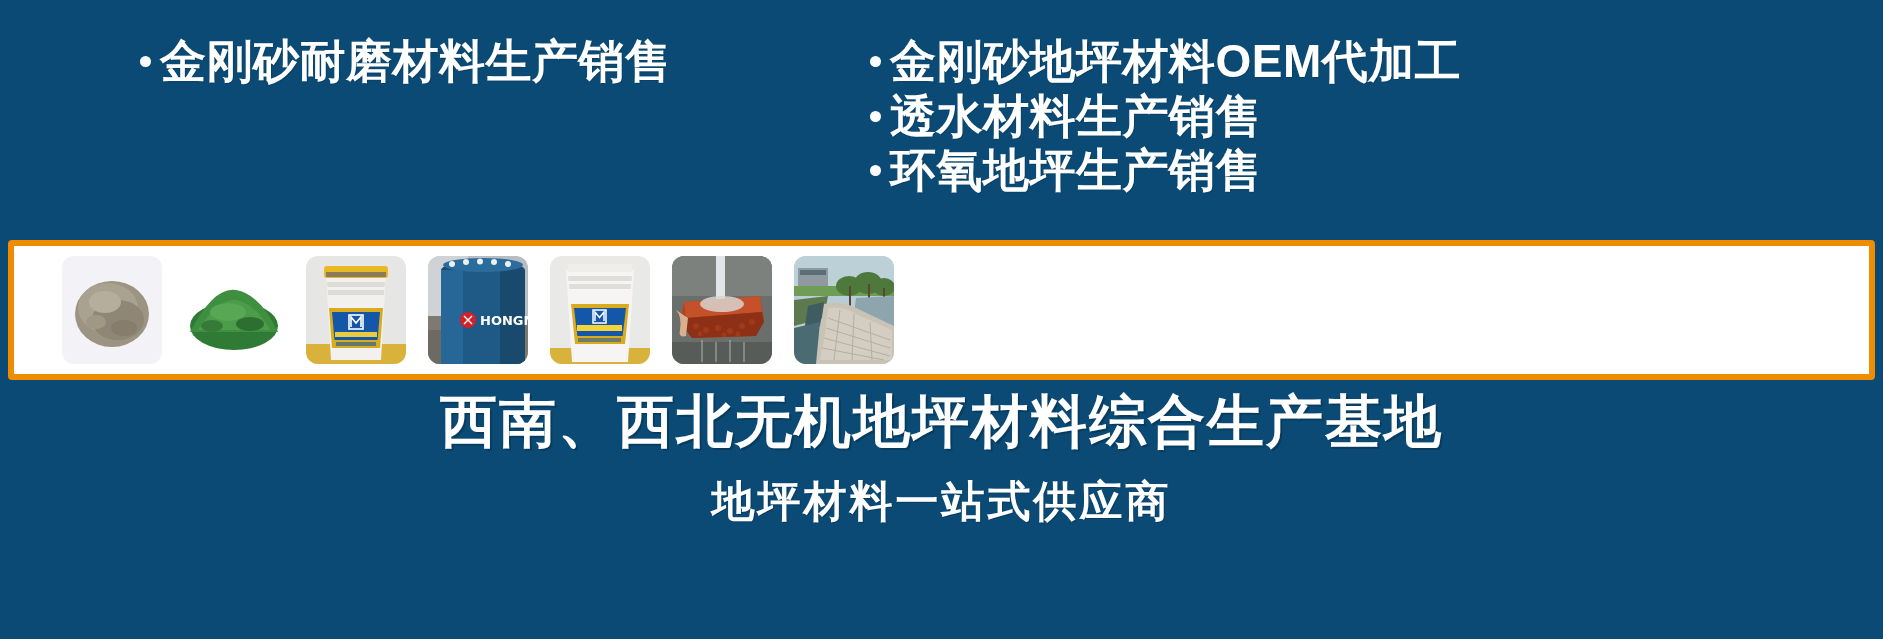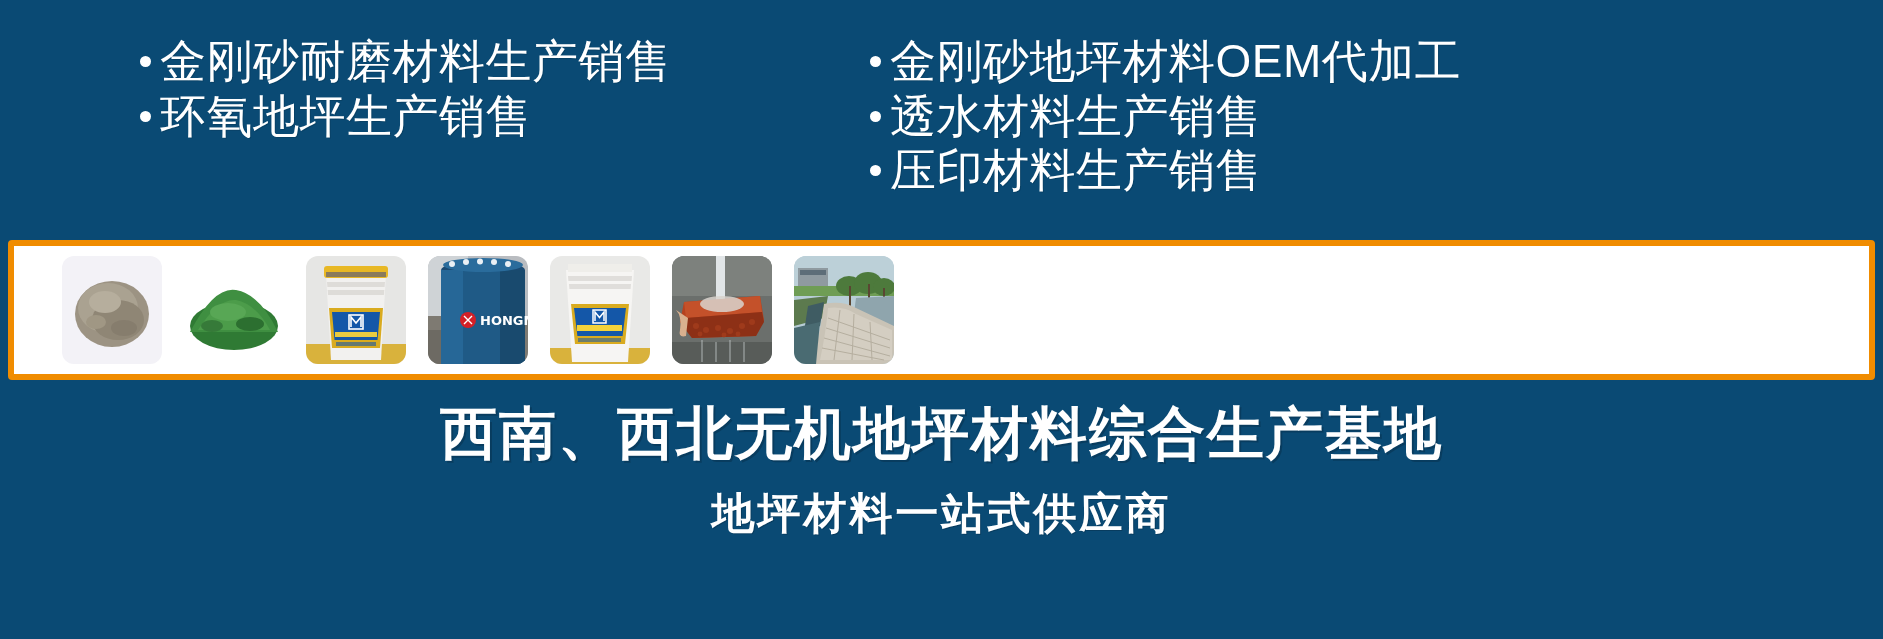--- a/index.html
+++ b/index.html
@@ -27,21 +27,21 @@
   .feat-col{
     display:flex;flex-direction:column;
     justify-content:flex-start;
   }
   .feat-col.left{ width:720px; margin-left:140px; }
   .feat-col.right{ width:1010px; margin-left:10px; }
   .feat-item{
     display:flex;align-items:baseline;
     color:#ffffff;
     font-size:46px;
-    font-weight:normal;
+    font-weight:bold;
     line-height:1.19;
     letter-spacing:0.5px;
     white-space:nowrap;
     text-shadow:1px 1px 0 rgba(0,0,0,0.12);
   }
   .bullet{
     display:inline-block;
     width:11px;height:11px;
     background:#ffffff;
     border-radius:50%;
@@ -90,21 +90,21 @@
     white-space:nowrap;
     font-family:"Liberation Sans","DejaVu Sans",sans-serif;
   }
 
   
   .bottom{
     flex:1;
     display:flex;flex-direction:column;
     align-items:center;
     justify-content:flex-start;
-    padding-top:16px;
+    padding-top:4px;
   }
   .headline{
     color:#ffffff;
     font-size:57px;
     font-weight:bold;
     letter-spacing:2px;
     white-space:nowrap;
     text-shadow:2px 2px 0 rgba(0,0,0,0.18);
   }
   .subhead{
@@ -122,38 +122,34 @@
 
 <div id="banner">
 
   <div class="features">
 
     <div class="feat-col left">
       <div class="feat-item">
         <span class="bullet"></span>
         <span class="feat-text">金刚砂耐磨材料生产销售</span>
       </div>
-      <div class="feat-item">
-        <span class="bullet"></span>
-        <span class="feat-text">环氧地坪生产销售</span>
-      </div>
     </div>
 
     <div class="feat-col right">
       <div class="feat-item">
         <span class="bullet"></span>
         <span class="feat-text">金刚砂地坪材料OEM代加工</span>
       </div>
       <div class="feat-item">
         <span class="bullet"></span>
         <span class="feat-text">透水材料生产销售</span>
       </div>
       <div class="feat-item">
         <span class="bullet"></span>
-        <span class="feat-text">压印材料生产销售</span>
+        <span class="feat-text">环氧地坪生产销售</span>
       </div>
     </div>
   </div>
 
   <div class="strip-wrap">
     <div class="thumbs">
 
       <div class="thumb">
         <svg viewBox="0 0 100 108" preserveAspectRatio="none">
           <rect width="100" height="108" fill="#f3f2f7"></rect>

